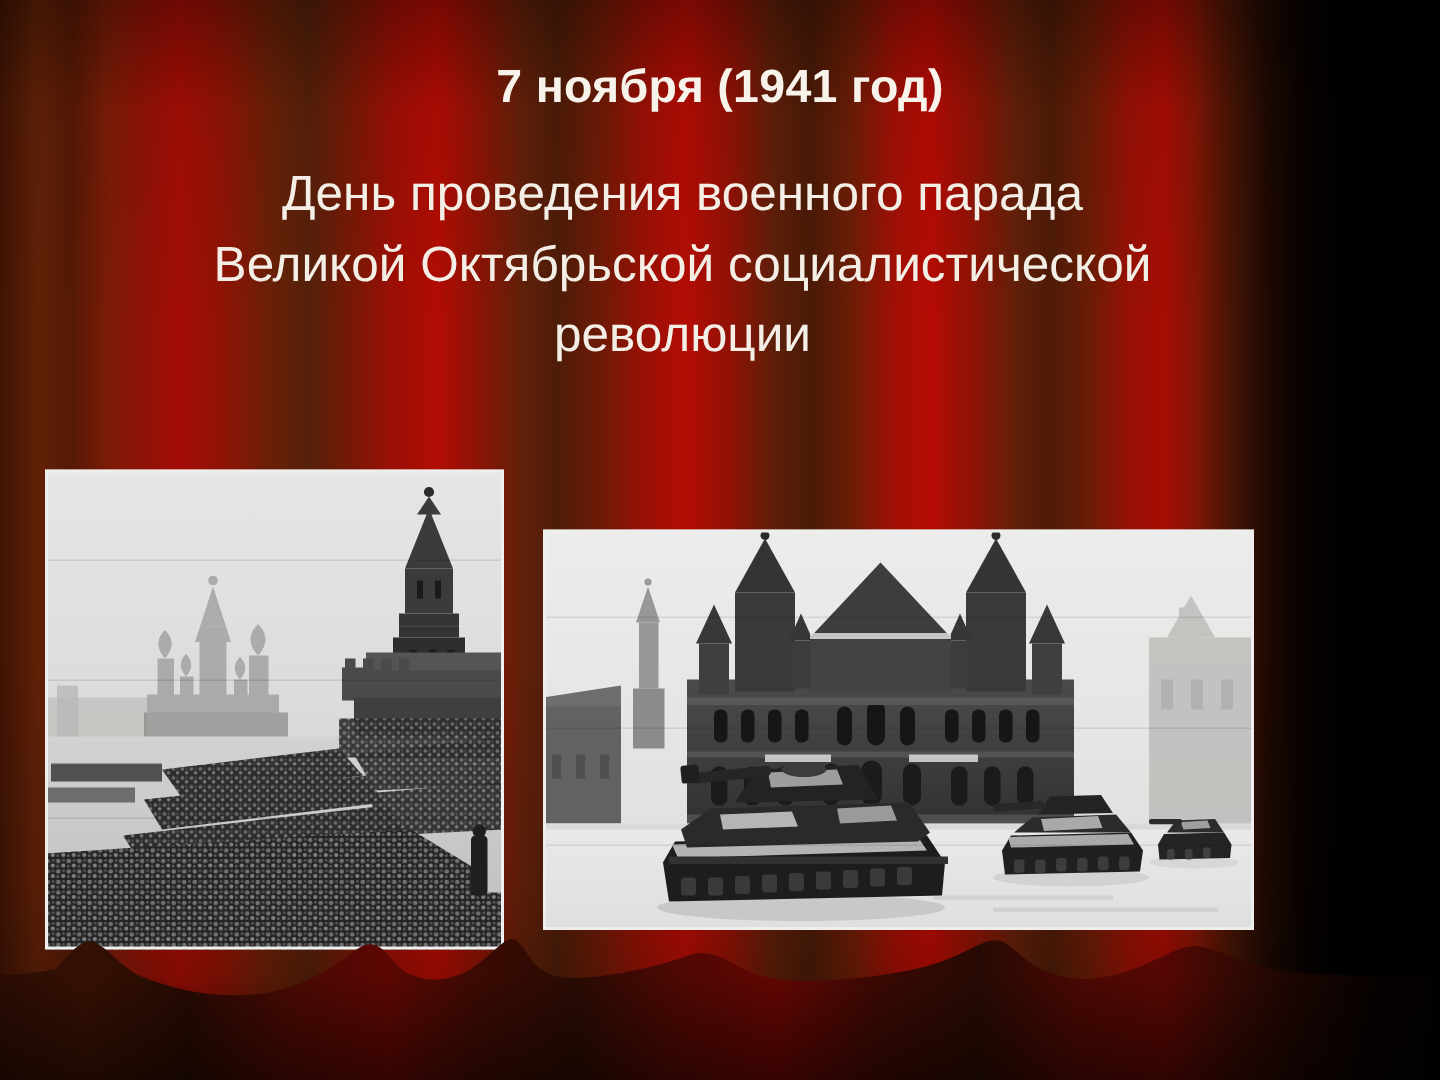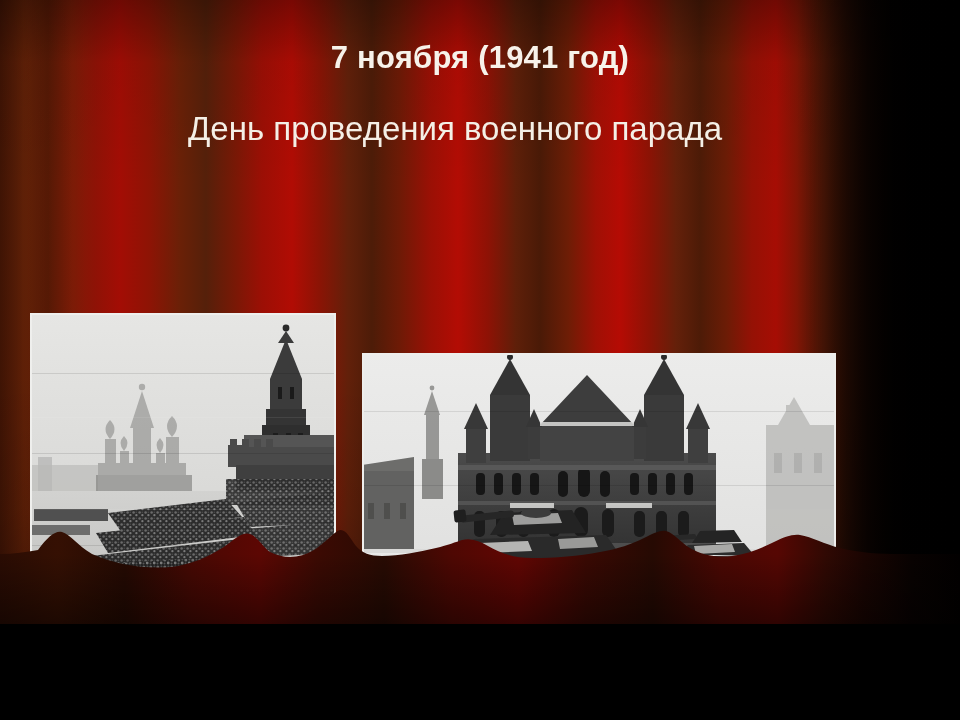--- a/index.html
+++ b/index.html
@@ -4,21 +4,21 @@
 <title>7 ноября (1941 год)</title>
 <style>
   html, body {
     margin: 0;
     padding: 0;
     background: #000;
   }
   #slide {
     position: relative;
     width: 960px;
-    height: 624px;
+    height: 720px;
     overflow: hidden;
     font-family: "Liberation Sans", "DejaVu Sans", sans-serif;
     background: #4a1505;
   }
 
   
   .bg-base {
     position: absolute;
     inset: 0;
     background:
@@ -151,20 +151,22 @@
 
   <div class="bg-base"></div>
   <div class="bg-shade-v"></div>
   <div class="bg-shade-l"></div>
   <div class="bg-shade-r"></div>
 
   <div class="slide-title">7 ноября (1941 год)</div>
 
   <div class="body-block">
     <div class="body-line">День проведения военного парада</div>
+    <div class="body-line">Великой Октябрьской социалистической</div>
+    <div class="body-line">революции</div>
   </div>
 
   <div class="photo" id="photo-left">
     <svg viewBox="0 0 306 320" width="306" height="320" preserveAspectRatio="none" aria-hidden="true">
       <defs>
         <linearGradient id="lskyG" x1="0" y1="0" x2="0" y2="1">
           <stop offset="0%" stop-color="#e6e6e4"></stop>
           <stop offset="55%" stop-color="#dadad8"></stop>
           <stop offset="100%" stop-color="#cfcfcd"></stop>
         </linearGradient>

